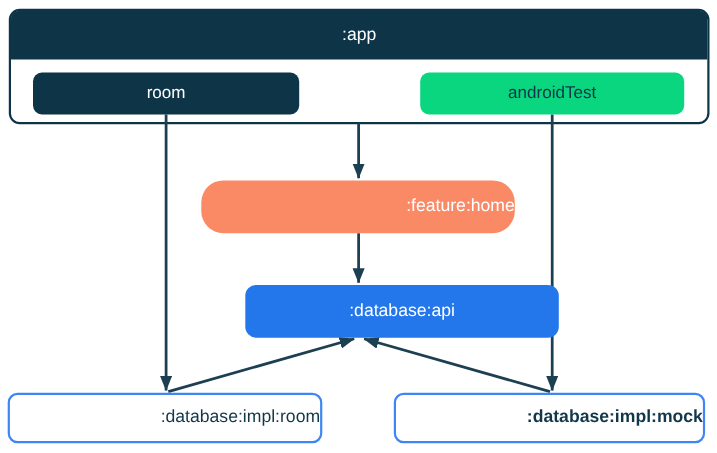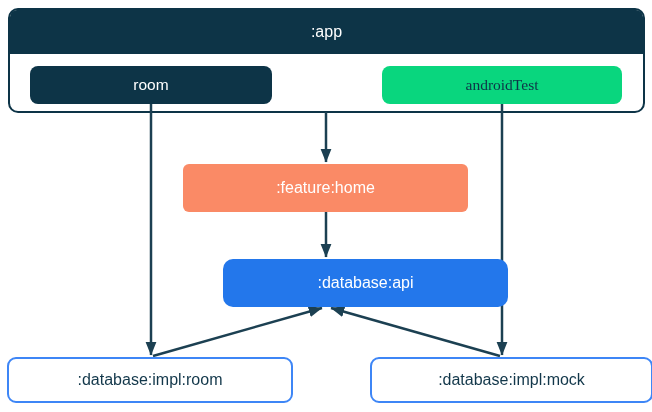--- a/index.html
+++ b/index.html
@@ -45,36 +45,36 @@
     font-size:16px;
     z-index:3;
     white-space:nowrap;
   }
   .node-main{
     left:30px;top:66px;width:242px;height:38px;
     background:#0d3447;color:#ffffff;border-radius:8px;font-size:15.5px;
   }
   .node-androidtest{
     left:382px;top:66px;width:240px;height:38px;
-    background:#09d67e;color:#0e3548;border-radius:8px;font-size:15.5px;font-family:Liberation Serif, serif;
+    background:#09d67e;color:#0e3548;border-radius:8px;font-size:15.5px;
   }
   .node-feature-home{
     left:183px;top:164px;width:285px;height:48px;
-    background:#fa8a66;color:#ffffff;border-radius:6px;
+    background:#fa8a66;color:#ffffff;border-radius:20px;justify-content:flex-end;
   }
   .node-database-api{
     left:184px;top:259px;width:285px;height:48px;
     background:#2377eb;color:#ffffff;border-radius:10px;margin-left:39px;
   }
   .node-impl{
     background:#ffffff;color:#12374a;
-    border:2.5px solid #3e86f6;border-radius:9px;
+    border:2.5px solid #3e86f6;border-radius:9px;justify-content:flex-end;
   }
   .node-database-impl-room{left:7px;top:357px;width:286px;height:46px;}
-  .node-database-impl-mock{left:370px;top:357px;width:283px;height:46px;}
+  .node-database-impl-mock{left:358px;top:357px;width:283px;height:46px;font-weight:bold;}
 </style>
 </head>
 <body>
 
 <div class="stage">
 
   <div class="app-group">
     <div class="app-header">
       <span>:app</span>
     </div>

